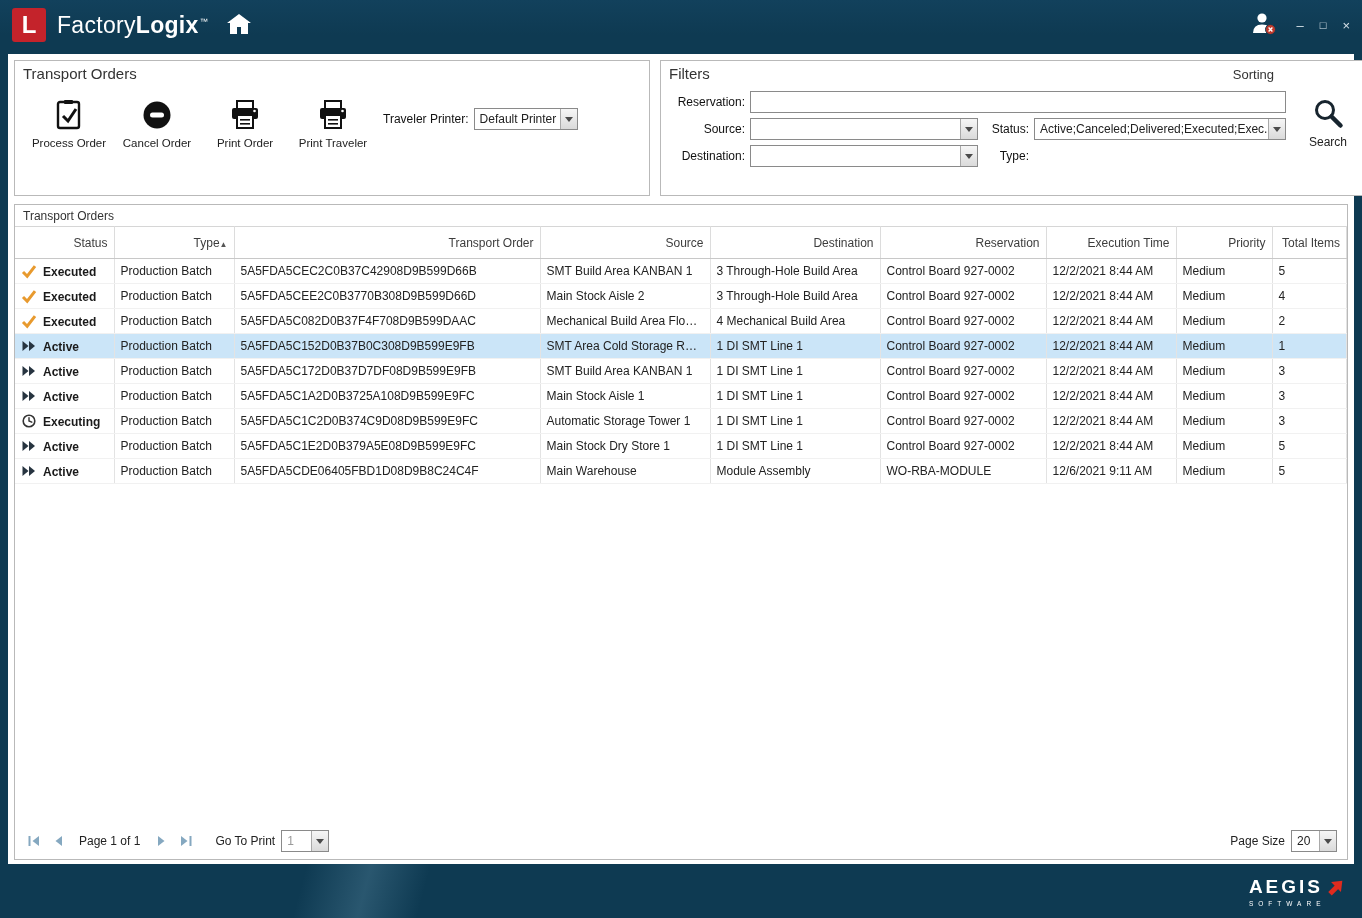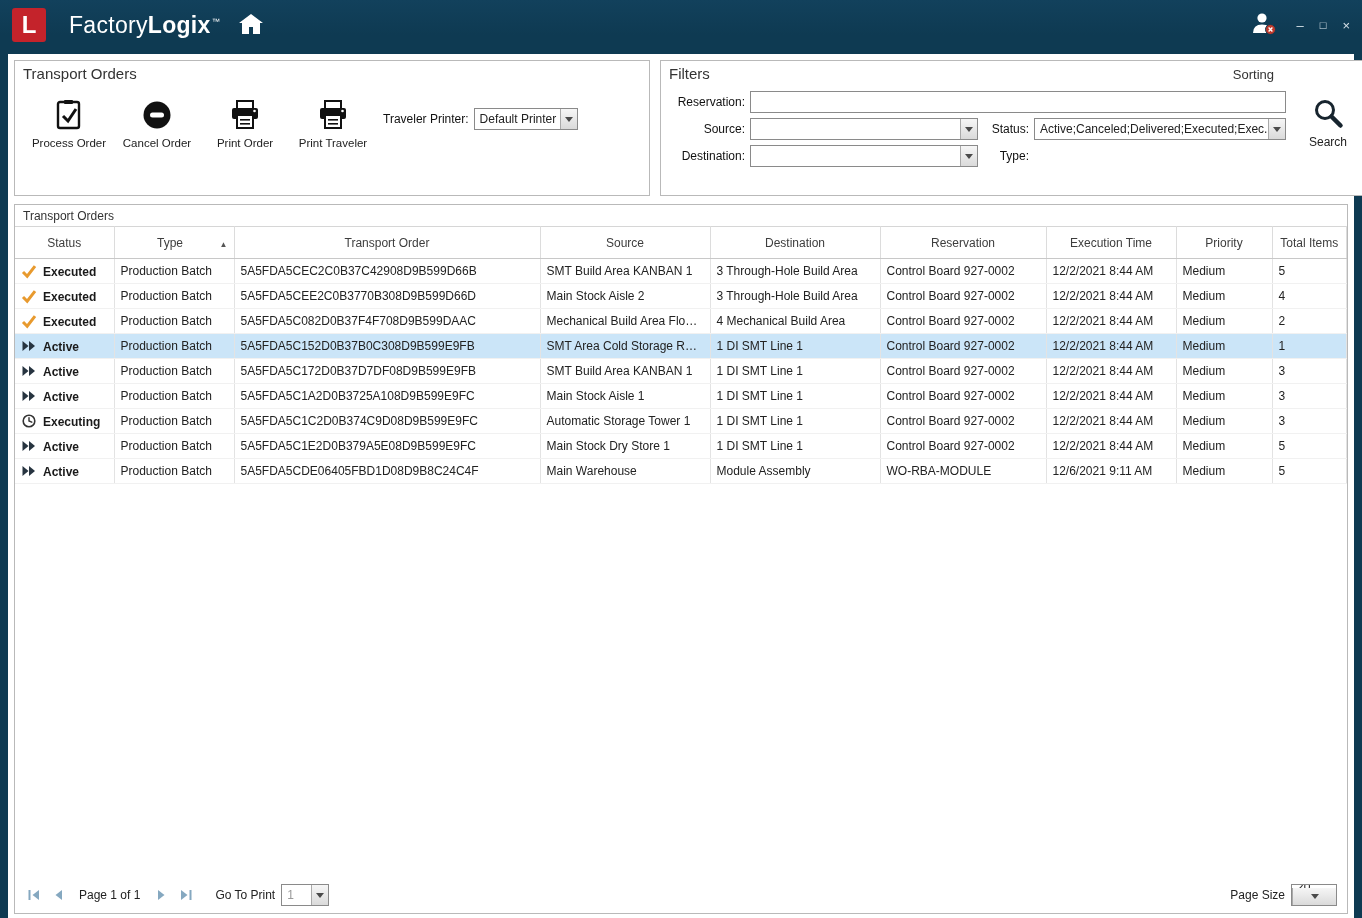--- a/index.html
+++ b/index.html
@@ -6,21 +6,21 @@
   html,body { width:1362px; height:918px; overflow:hidden; }
   body { font-family:"Liberation Sans", sans-serif; font-size:12px; color:#222; }
 
   .window { width:1362px; height:918px; background:#0e3a52; display:flex; flex-direction:column; }
 
   
   .titlebar { flex:0 0 50px; display:flex; align-items:center; padding:0 12px;
               background:linear-gradient(180deg,#12415c 0%, #0e3a52 70%); position:relative; }
   .logo-square { width:34px; height:34px; background:#c4232b; border-radius:3px; display:flex;
                  align-items:center; justify-content:center; color:#fff; font-size:24px; font-weight:bold; }
-  .brand { margin-left:23px; color:#fff; font-size:23px; letter-spacing:.3px; }
+  .brand { margin-left:11px; color:#fff; font-size:23px; letter-spacing:.3px; }
   .brand .bf { font-weight:400; }
   .brand .bl { font-weight:bold; }
   .brand .tm { font-size:8px; vertical-align:super; margin-left:1px; }
   .home-btn { margin-left:16px; width:30px; height:30px; display:flex; align-items:center; justify-content:center; cursor:pointer; }
   .titlebar-right { margin-left:auto; display:flex; align-items:center; gap:18px; }
   .user-btn { width:30px; height:28px; display:flex; align-items:center; justify-content:center; cursor:pointer; }
   .win-controls { display:flex; align-items:center; gap:16px; color:#d7e2e9; font-size:13px; }
   .win-controls span { cursor:pointer; line-height:1; }
   .win-controls .maxi { font-size:11px; }
 
@@ -64,40 +64,40 @@
                   align-items:center; gap:3px; cursor:pointer; }
   .search-block .s-lbl { font-size:12px; color:#222; }
 
   
   .table-wrap { flex:1 1 auto; margin-top:8px; border:1px solid #b9b9b9; display:flex; flex-direction:column; min-height:0; background:#fff; }
   .table-title { padding:4px 8px 3px 8px; font-size:12px; color:#333; }
   table { border-collapse:collapse; table-layout:fixed; width:100%; }
   col.c0{width:99px;} col.c1{width:120px;} col.c2{width:306px;} col.c3{width:170px;} col.c4{width:170px;}
   col.c5{width:166px;} col.c6{width:130px;} col.c7{width:96px;}
   thead th { border-top:1px solid #d6d6d6; border-bottom:1px solid #c8c8c8; border-right:1px solid #dcdcdc;
-             height:32px; padding:0 6px; font-weight:400; font-size:12px; color:#3d3d3d; text-align:center;
+             height:32px; padding:0 6px; font-weight:400; font-size:12px; color:#3d3d3d; text-align:right;
              white-space:nowrap; overflow:hidden; cursor:pointer; }
   thead th .sort { float:right; font-size:8px; color:#555; margin-top:4px; }
   tbody td { height:25px; padding:0 6px; font-size:12px; color:#222; border-right:1px solid #e3e3e3;
              border-bottom:1px solid #f1f1f1; white-space:nowrap; overflow:hidden; text-overflow:ellipsis; }
   tbody tr { cursor:pointer; }
   tbody tr.selected td { background:#cbe5f8; }
   .st-icon { display:inline-block; width:16px; height:16px; vertical-align:-3px; margin-right:6px; }
   .st-text { font-weight:bold; color:#1a1a1a; }
 
   .table-filler { flex:1 1 auto; }
 
   
   .pagination { flex:0 0 auto; display:flex; align-items:center; gap:7px; padding:4px 10px 7px 10px; font-size:12px; }
   .pgbtn { width:17px; height:17px; display:flex; align-items:center; justify-content:center; cursor:pointer; }
   .pg-label { margin:0 6px; color:#222; }
   .goto { display:flex; align-items:center; gap:6px; margin-left:14px; }
   .goto .combo { width:48px; }
   .pagesize { margin-left:auto; display:flex; align-items:center; gap:6px; }
-  .pagesize .combo { width:46px;flex-direction:column; }
+  .pagesize .combo { width:46px; }
 
   
   .footer { flex:0 0 54px; position:relative; overflow:hidden; display:flex; align-items:center;
             justify-content:flex-end; padding-right:16px; background:#0e3a52; }
   .footer::before { content:""; position:absolute; left:120px; top:-10px; width:520px; height:80px;
                     background:linear-gradient(105deg, transparent 35%, rgba(140,190,215,.22) 47%, transparent 58%); }
   .aegis { display:flex; flex-direction:column; align-items:flex-start; }
   .aegis-row { display:flex; align-items:center; gap:3px; }
   .aegis-name { color:#fff; font-size:19px; font-weight:bold; letter-spacing:3px; }
   .aegis-arrow { width:20px; height:20px; position:relative; transform:rotate(-45deg); }
@@ -450,13 +450,25 @@
             <span class="txt">20</span>
             <span class="arrow-btn">
                 <span class="chev"></span>
               </span>
           </div>
         </div>
       </div>
     </section>
   </main>
 
+  <footer class="footer">
+    <div class="aegis">
+      <div class="aegis-row">
+        <span class="aegis-name">AEGIS</span>
+        <span class="aegis-arrow">
+            <span class="shaft"></span>
+            <span class="head"></span>
+          </span>
+      </div>
+      <div class="aegis-sub">SOFTWARE</div>
+    </div>
+  </footer>
 </div>
 
 </body></html>

